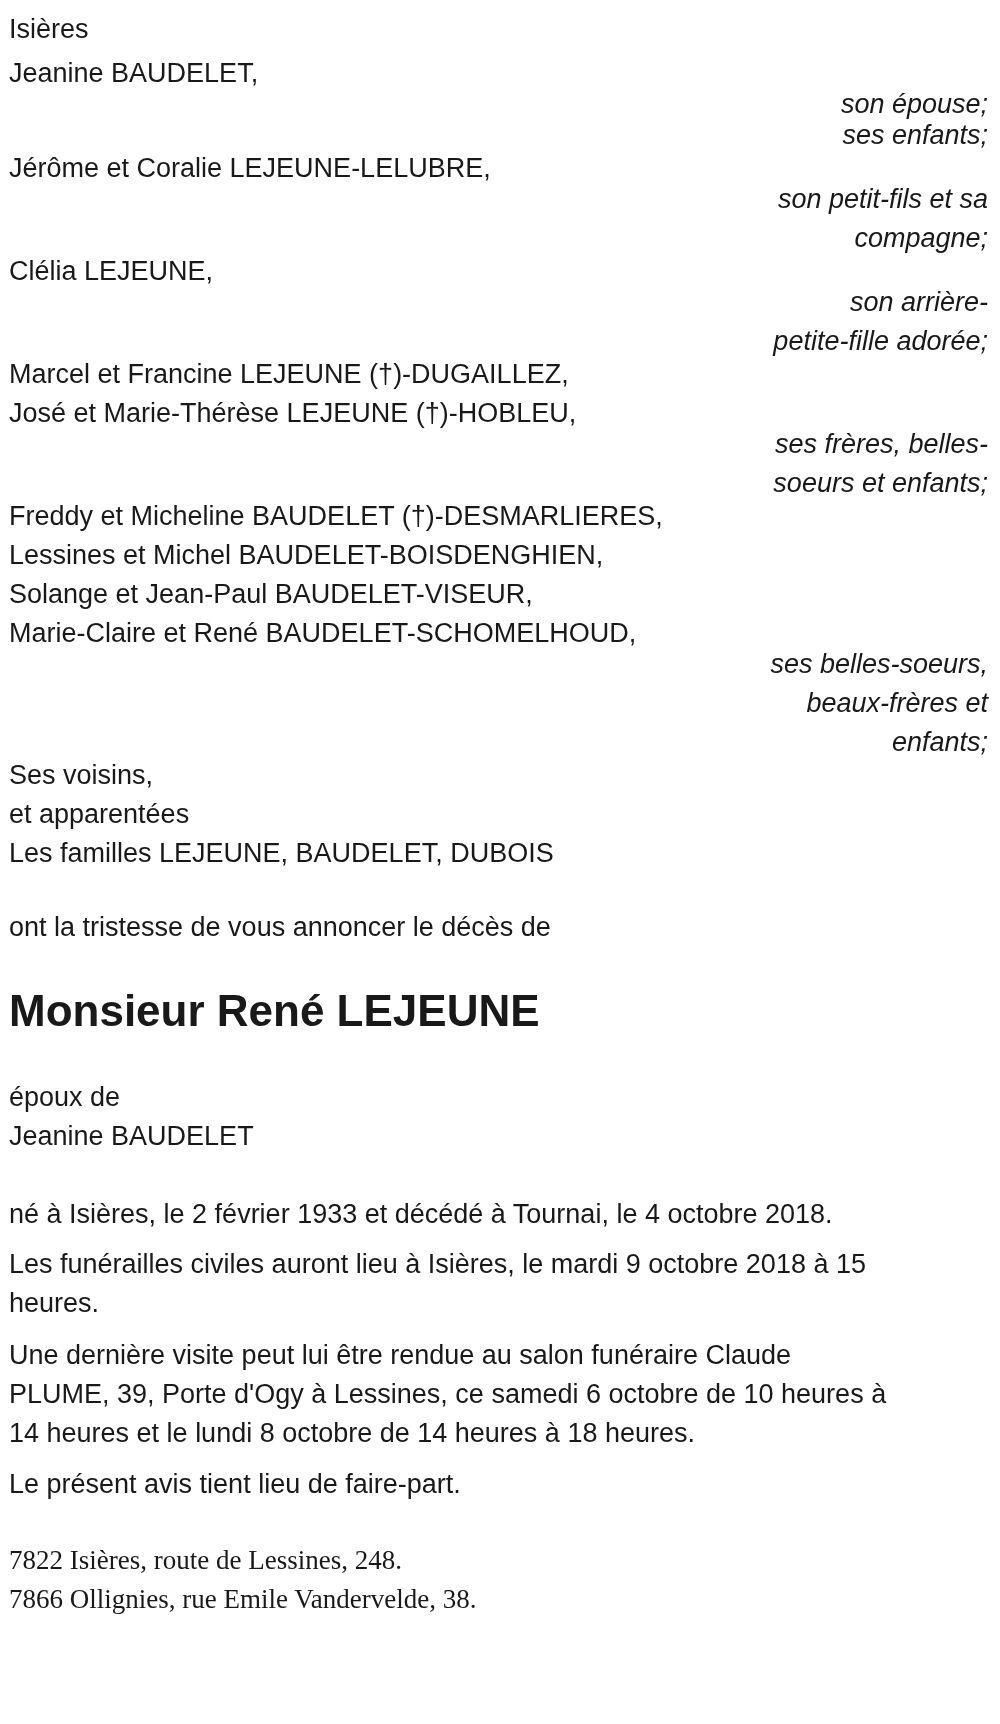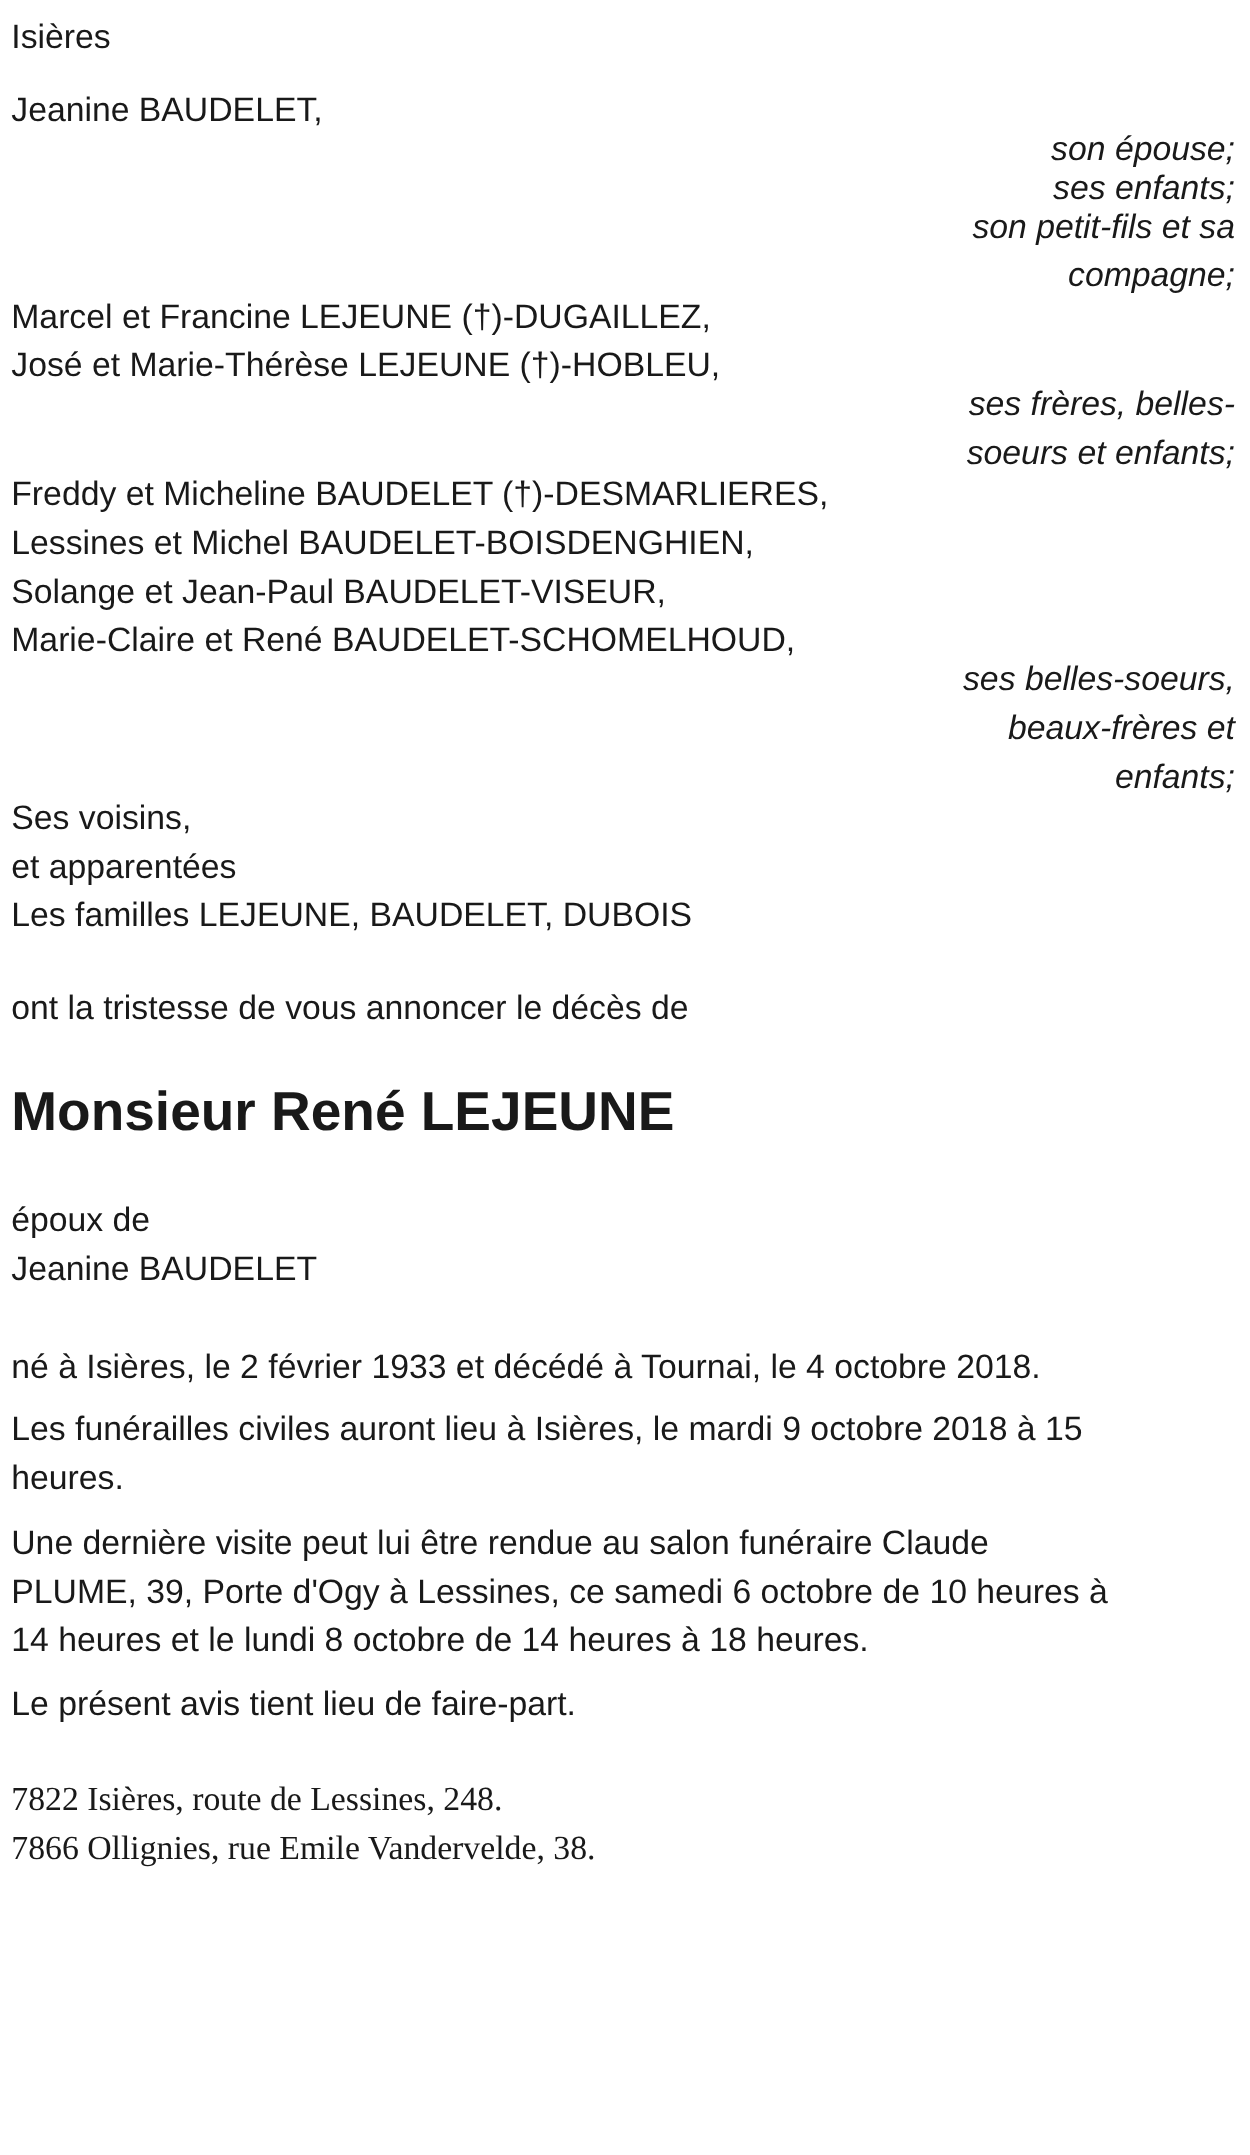--- a/index.html
+++ b/index.html
@@ -23,21 +23,21 @@
   .line {
     white-space: nowrap;
   }
   .place {
     margin: 0;
   }
   .group {
     margin: 0;
   }
   .group-first {
-    margin-top: 20px;
+    margin-top: 5px;
   }
   .relation-block {
     font-style: italic;
     text-align: right;
     margin-top: -8px;
     margin-bottom: -6px;
   }
   .announcement {
     margin-top: 35px;
   }
@@ -70,26 +70,34 @@
     </div>
   </section>
 
   <section class="group">
     <div class="relation-block">
       <div class="line">ses enfants;</div>
     </div>
   </section>
 
   <section class="group">
+    <div class="line">Jérôme et Coralie LEJEUNE-LELUBRE,</div>
     <div class="relation-block">
       <div class="line">son petit-fils et sa</div>
       <div class="line">compagne;</div>
     </div>
   </section>
 
+  <section class="group">
+    <div class="line">Clélia LEJEUNE,</div>
+    <div class="relation-block">
+      <div class="line">son arrière-</div>
+      <div class="line">petite-fille adorée;</div>
+    </div>
+  </section>
 
   <section class="group">
     <div class="line">Marcel et Francine LEJEUNE (†)-DUGAILLEZ,</div>
     <div class="line">José et Marie-Thérèse LEJEUNE (†)-HOBLEU,</div>
     <div class="relation-block">
       <div class="line">ses frères, belles-</div>
       <div class="line">soeurs et enfants;</div>
     </div>
   </section>
 

